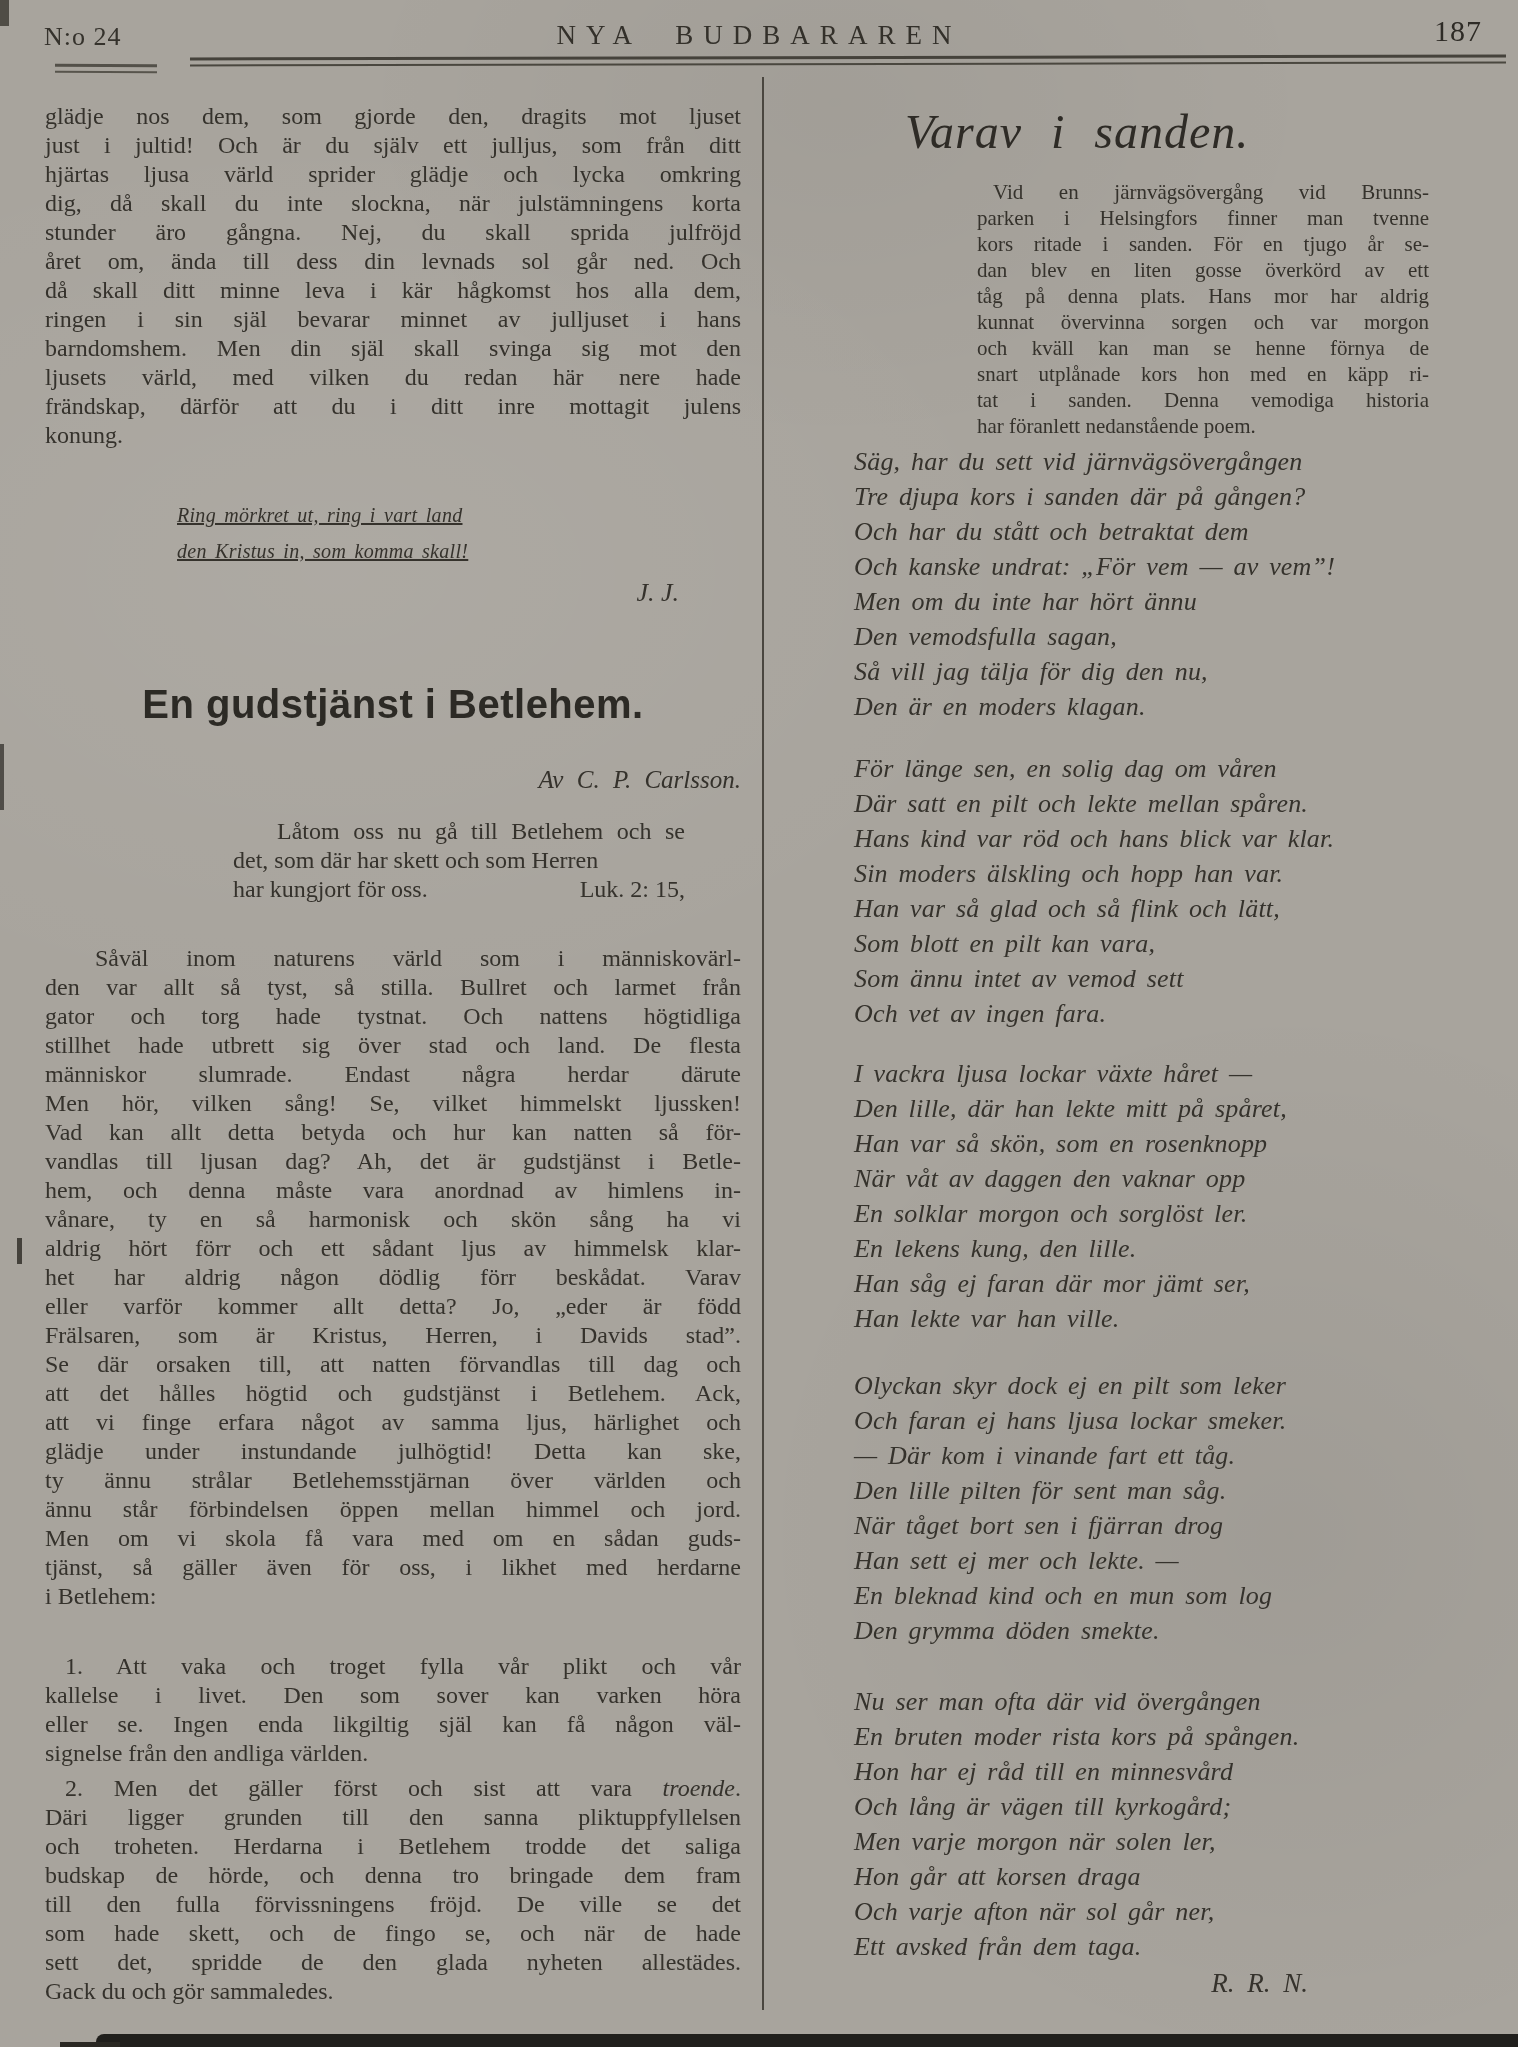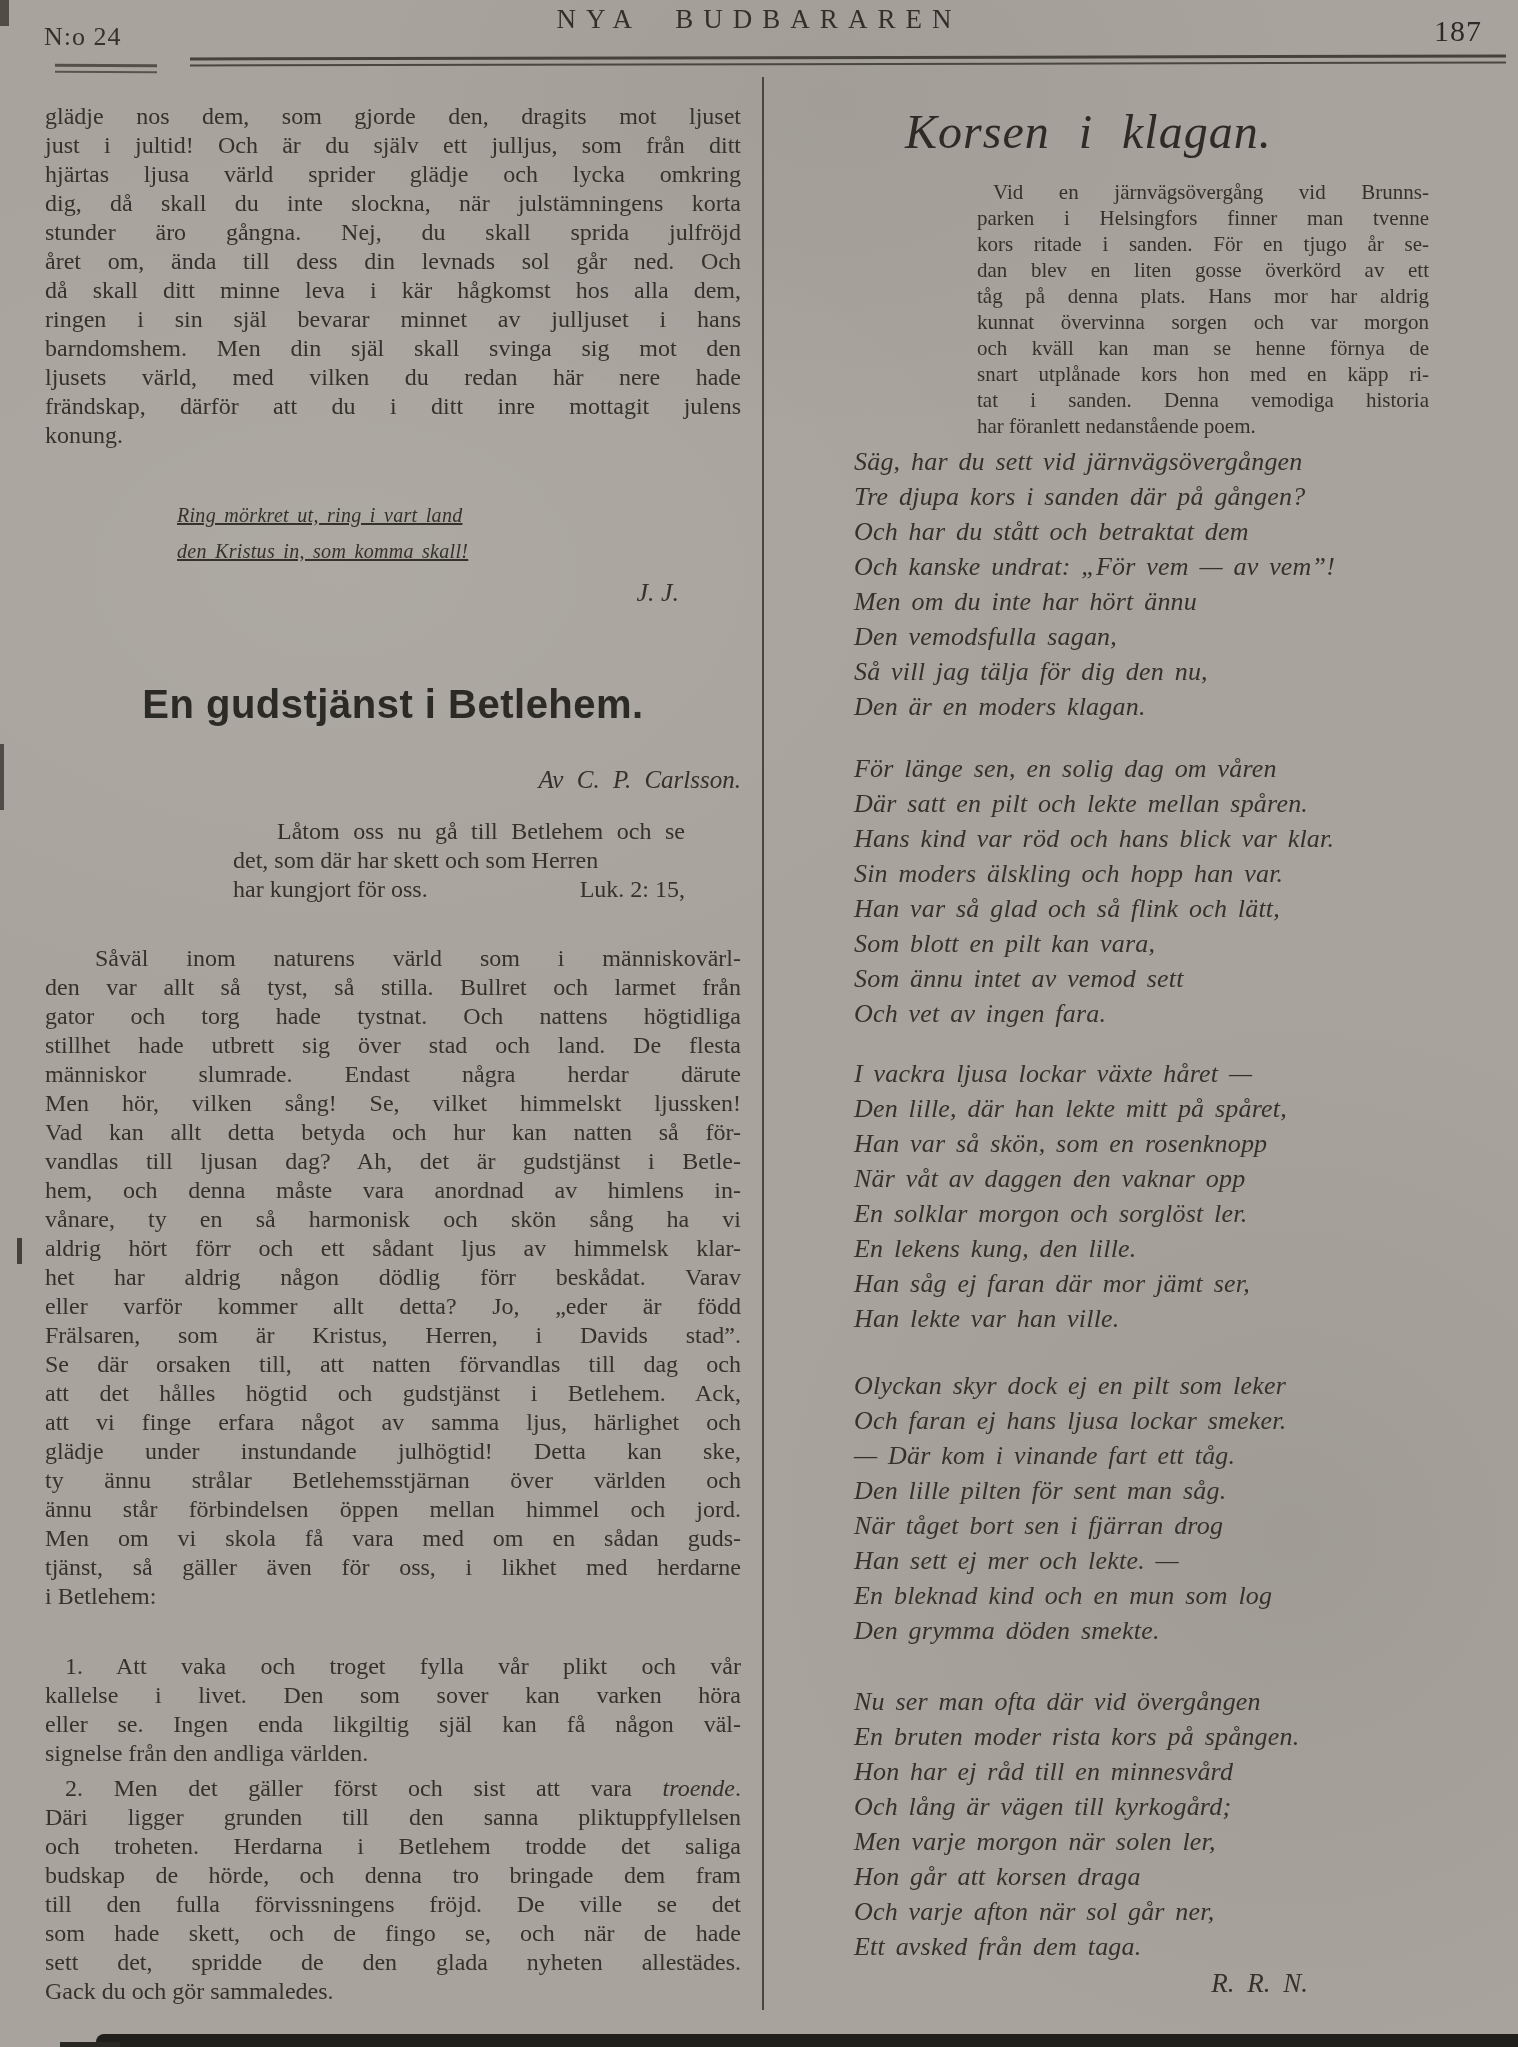--- a/index.html
+++ b/index.html
@@ -9,21 +9,21 @@
     color:#35322c;
     background:
       radial-gradient(1100px 700px at 22% 28%, rgba(255,255,255,0.06), transparent 65%),
       radial-gradient(900px 900px at 85% 75%, rgba(0,0,0,0.05), transparent 60%),
       radial-gradient(700px 500px at 55% 5%, rgba(0,0,0,0.04), transparent 70%),
       #a8a49d;
   }
   .page{position:absolute;inset:0;}
   
   .hdr-issue{position:absolute;left:44px;top:22px;font-size:26px;letter-spacing:1px;}
-  .hdr-masthead{position:absolute;left:0;right:0;top:4px;text-align:center;
+  .hdr-masthead{position:absolute;left:0;right:0;top:20px;text-align:center;
     font-size:27px;letter-spacing:10px;word-spacing:18px;color:#33302a;}
   .hdr-page{position:absolute;right:36px;top:14px;font-size:30px;letter-spacing:1px;color:#2e2b26;}
   .rule{position:absolute;height:4px;border-top:3px solid #45423b;border-bottom:2px solid #4a473f;}
   .rule-left{left:55px;width:102px;top:64px;transform:rotate(0.35deg);opacity:.85;}
   .rule-main{left:190px;right:12px;top:56px;transform:rotate(-0.12deg);}
   .vrule{position:absolute;left:762px;top:77px;height:1933px;width:2px;background:#4a463f;}
   
   .col{position:absolute;top:16px;height:2047px;}
   .col-left{left:45px;width:696px;}
   .col-right{left:850px;width:640px;}
@@ -155,21 +155,21 @@
         <div class="line">och troheten. Herdarna i Betlehem trodde det saliga</div>
         <div class="line">budskap de hörde, och denna tro bringade dem fram</div>
         <div class="line">till den fulla förvissningens fröjd. De ville se det</div>
         <div class="line">som hade skett, och de fingo se, och när de hade</div>
         <div class="line">sett det, spridde de den glada nyheten allestädes.</div>
         <div class="line last">Gack du och gör sammaledes.</div>
       </div>
   </section>
 
   <section class="col col-right">
-    <div class="block rtitle">Korsen i klagan.</div>
+    <div class="block rtitle">Varav i sanden.</div>
 
     <div class="block bodytext just rintro">
         <div class="line">Vid en järnvägsövergång vid Brunns-</div>
         <div class="line">parken i Helsingfors finner man tvenne</div>
         <div class="line">kors ritade i sanden. För en tjugo år se-</div>
         <div class="line">dan blev en liten gosse överkörd av ett</div>
         <div class="line">tåg på denna plats. Hans mor har aldrig</div>
         <div class="line">kunnat övervinna sorgen och var morgon</div>
         <div class="line">och kväll kan man se henne förnya de</div>
         <div class="line">snart utplånade kors hon med en käpp ri-</div>

